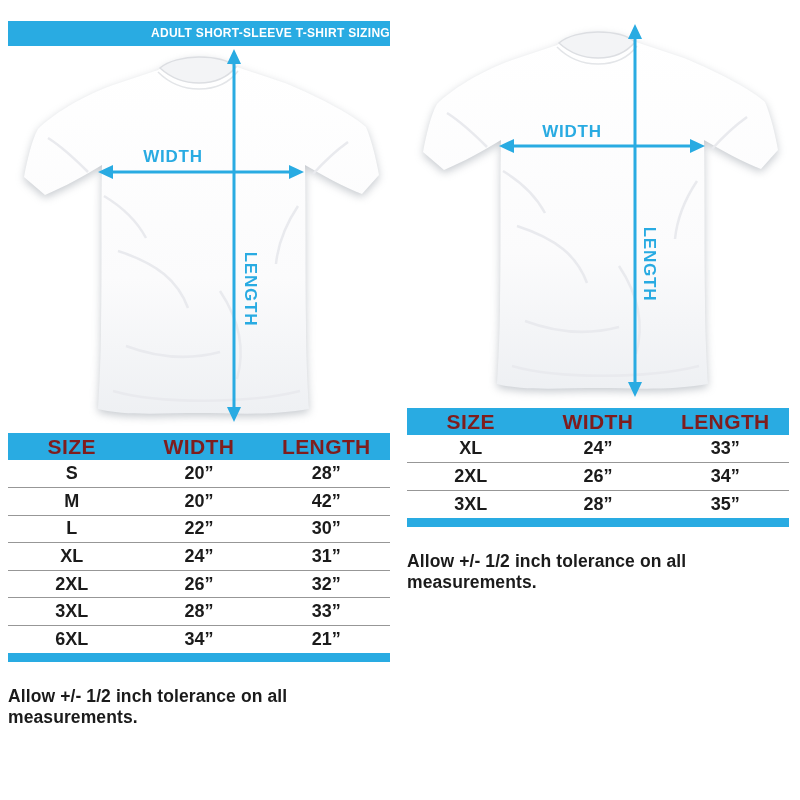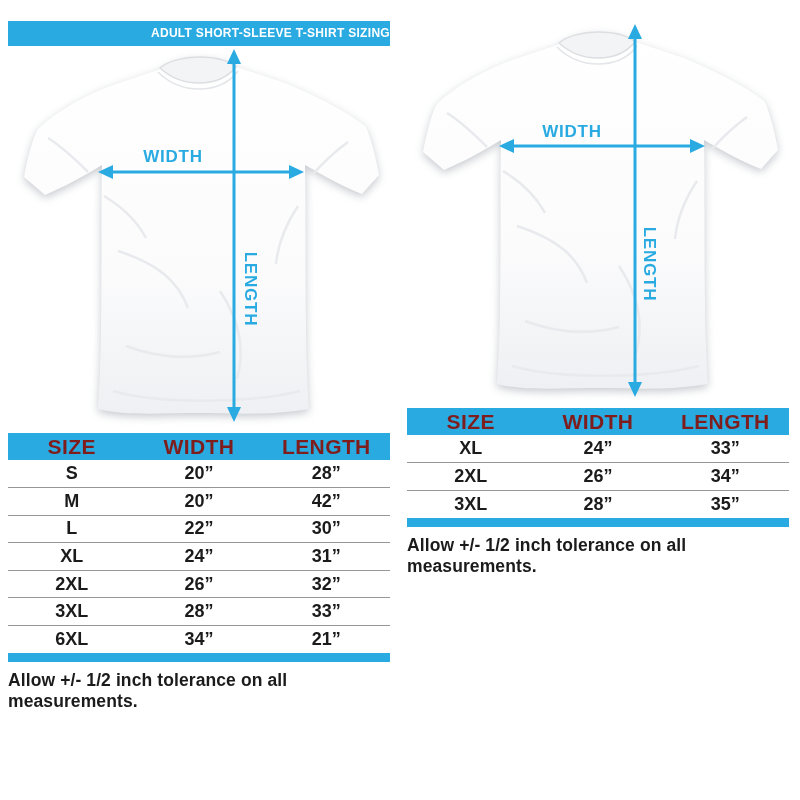--- a/index.html
+++ b/index.html
@@ -40,21 +40,21 @@
     height: 27px; text-align: center; letter-spacing: .4px;
   }
   table.size-table td {
     color: #1b1b1b; font-weight: 700; font-size: 18px;
     text-align: center; height: 27.6px;
   }
   table.size-table tbody tr { border-bottom: 1px solid #979797; }
   table.size-table tbody tr:last-child { border-bottom: none; }
   .bottom-bar { height: 9px; background: var(--accent, #29abe2); width: 100%; }
   .tolerance {
-    margin-top: 8px;
+    margin-top: 24px;
     color: #1b1b1b; font-weight: 700; font-size: 17.5px;
     letter-spacing: .1px;
   }
 </style>
 </head>
 <body>
 
 <div class="page">
 
   <section class="panel">

